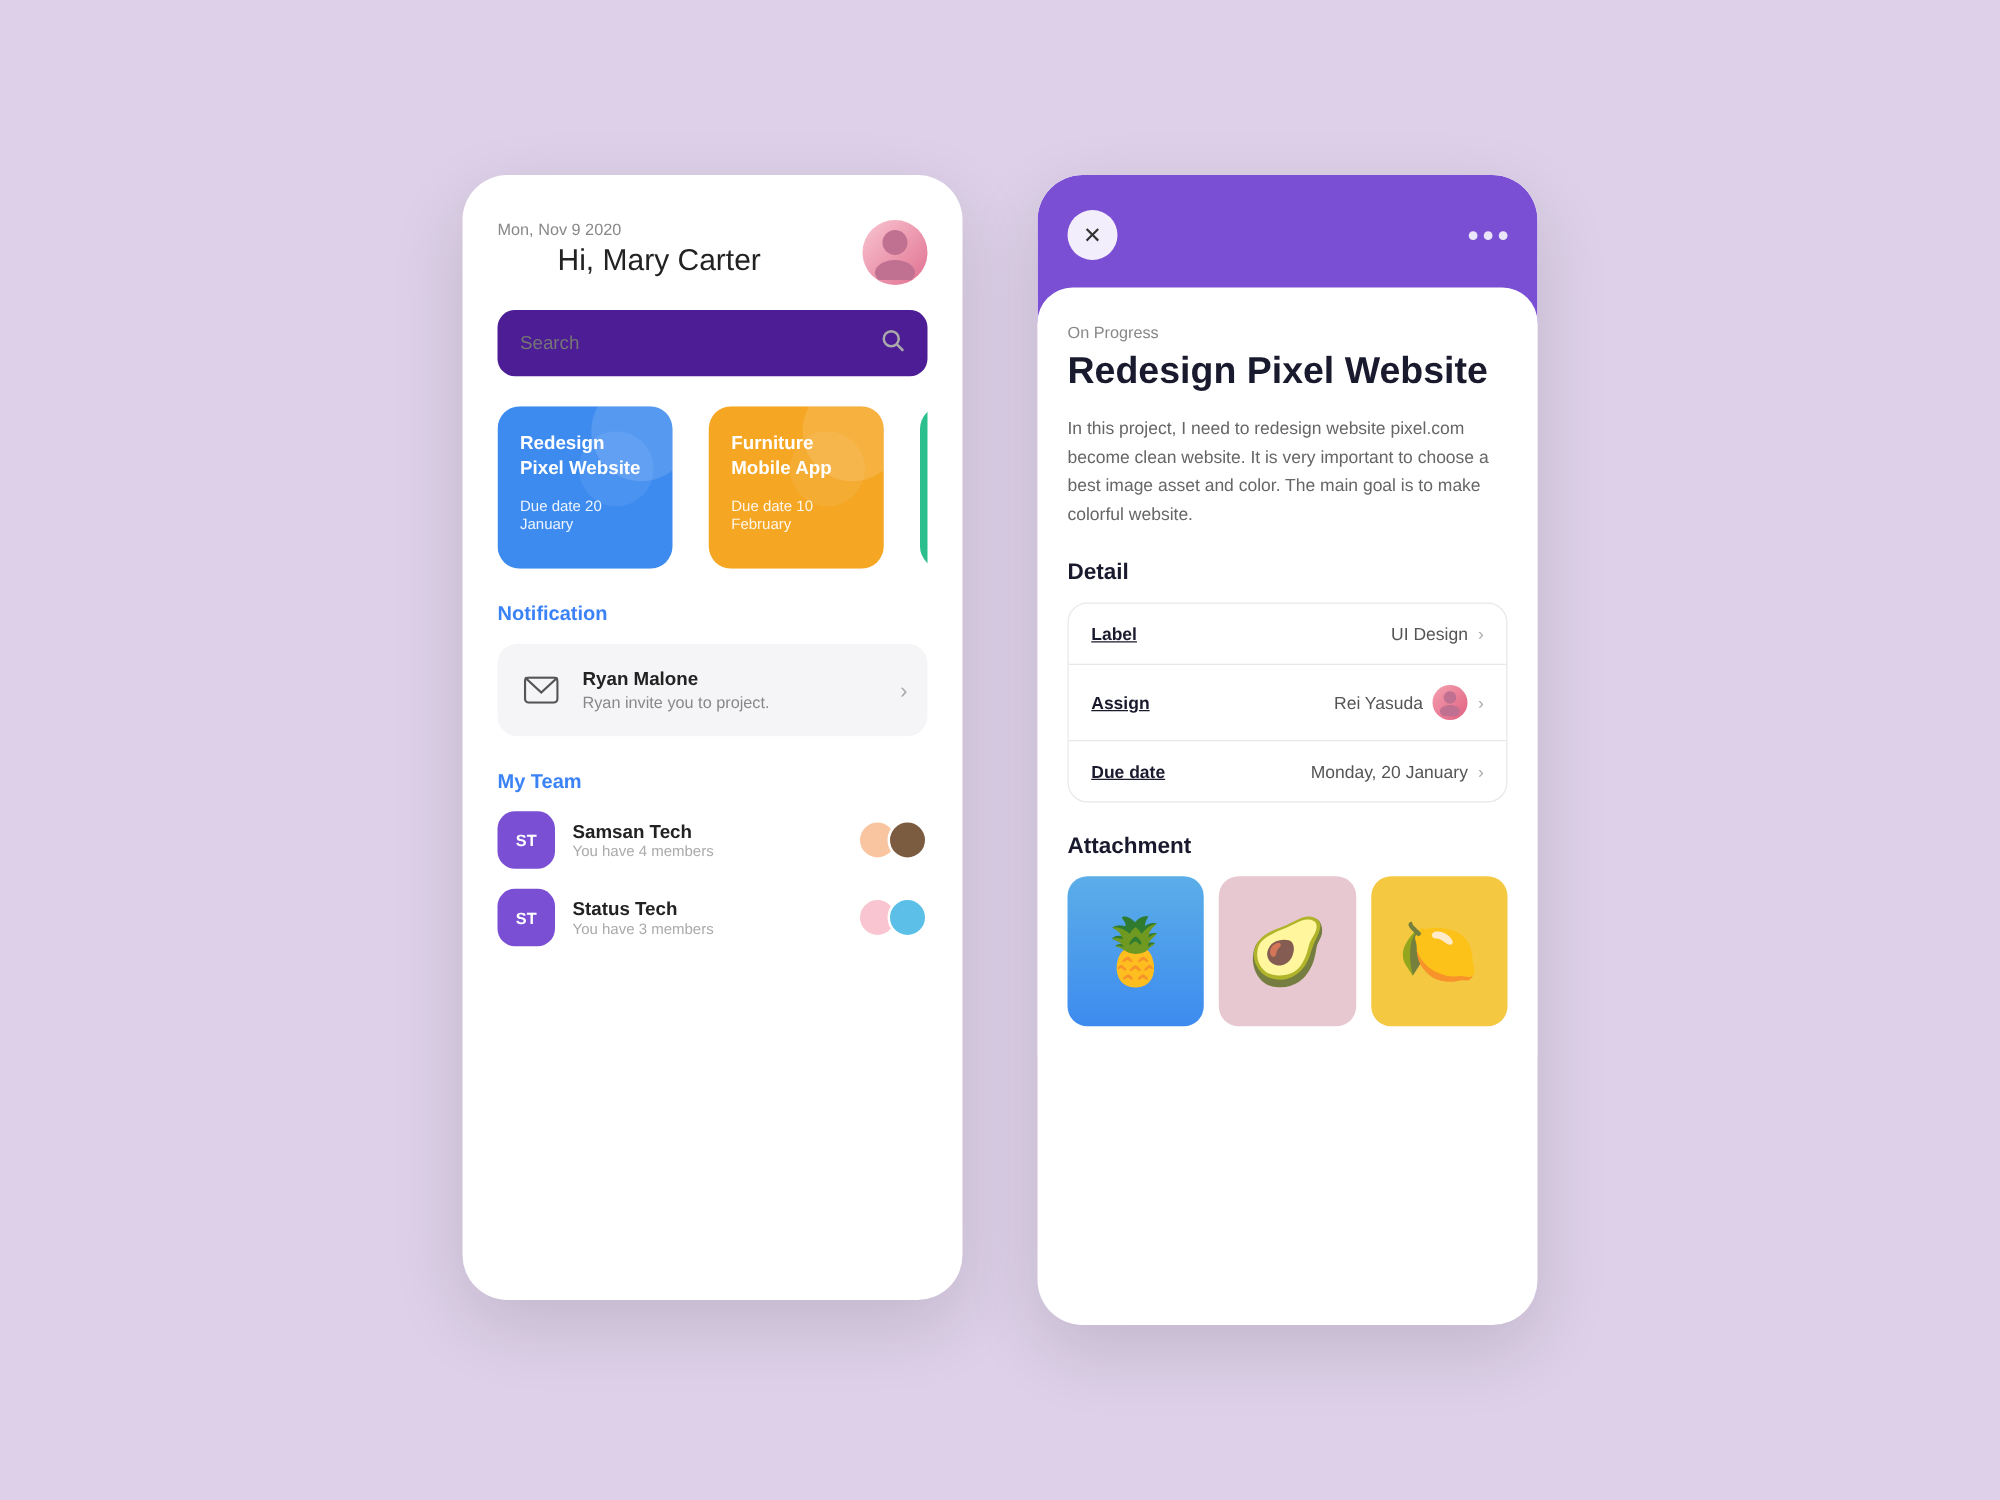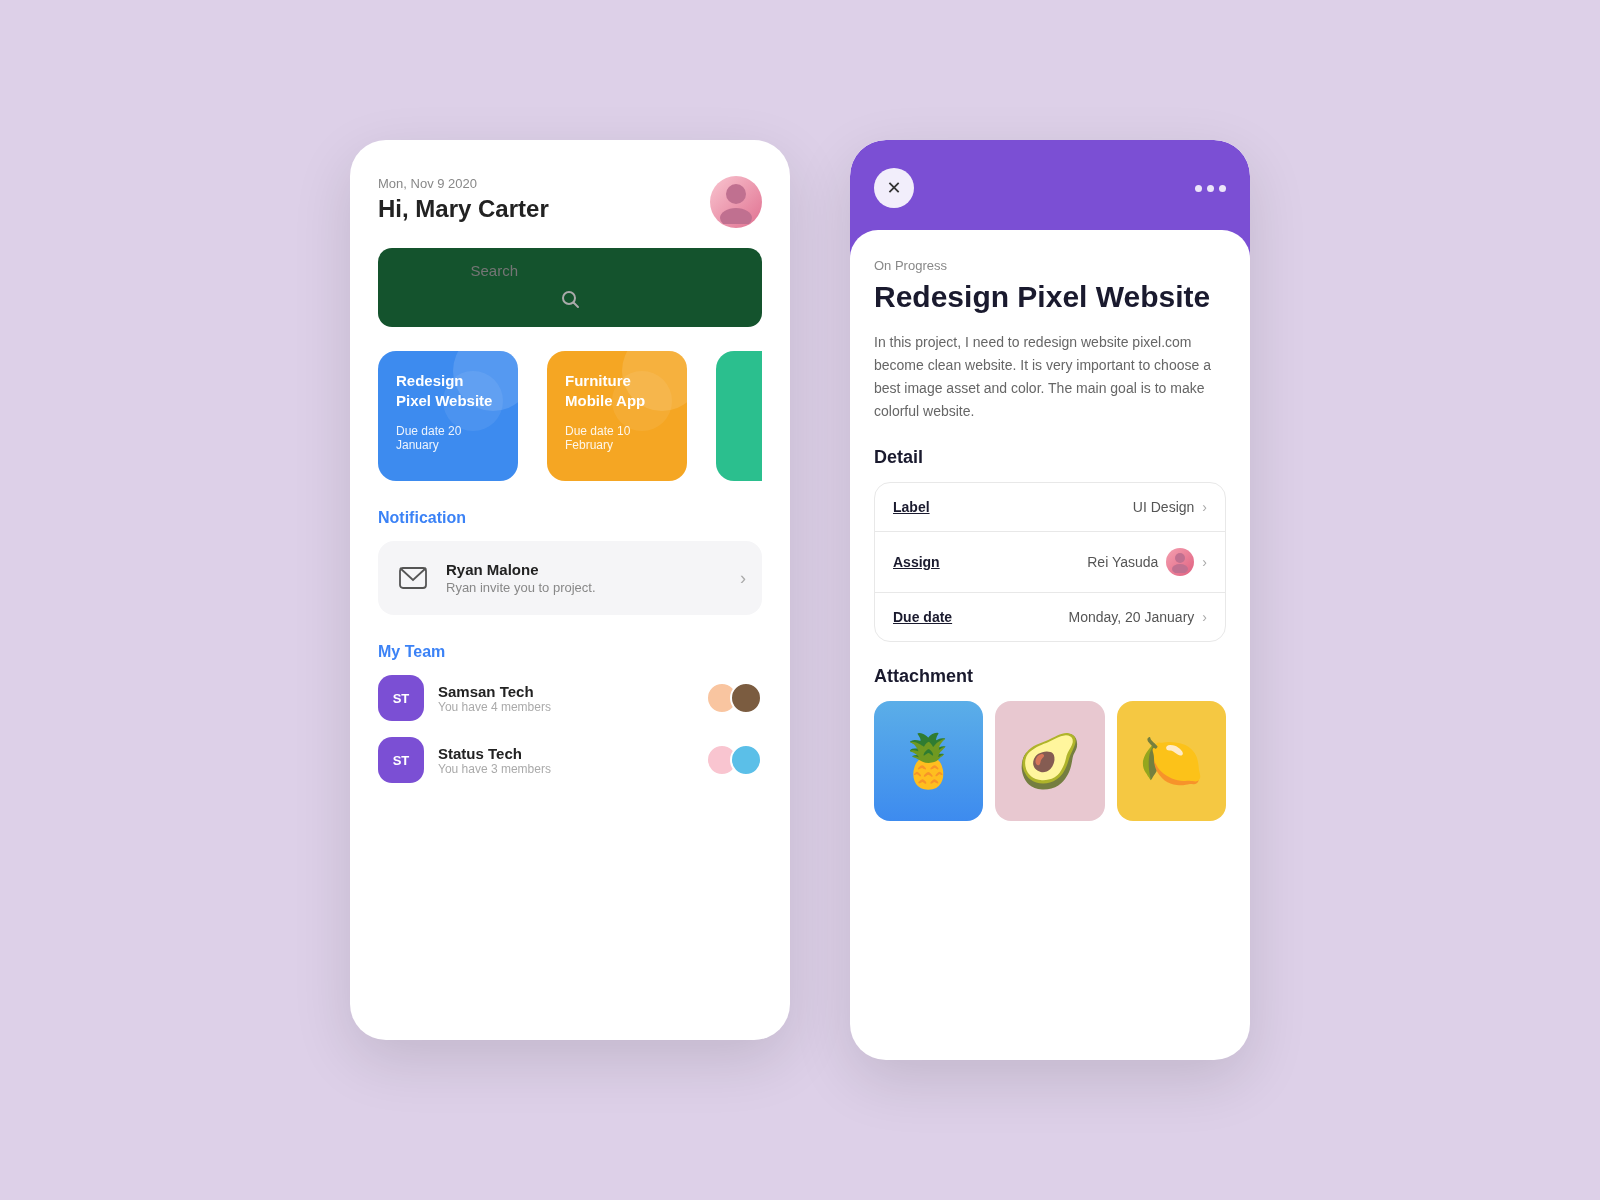--- a/index.html
+++ b/index.html
@@ -17,21 +17,21 @@
     .phone-container {
       display: flex;
       align-items: flex-start;
       gap: 60px;
     }
 
     
     .phone-left {
       background: #fff;
       border-radius: 36px;
-      width: 440px;
+      width: 400px;
       min-height: 900px;
       padding: 36px 28px 36px 28px;
       box-shadow: 0 20px 60px rgba(0,0,0,0.12);
       overflow: hidden;
     }
 
     .header-row {
       display: flex;
       justify-content: space-between;
       align-items: flex-start;
@@ -39,34 +39,34 @@
     }
 
     .header-date {
       font-size: 13px;
       color: #888;
       margin-bottom: 4px;
     }
 
     .header-greeting {
       font-size: 24px;
-      font-weight: 700;
+      font-weight: 400;
       color: #222;
+      margin-left: 48px;
     }
 
     
     .search-bar {
       display: flex;
       align-items: center;
-      background: #14532d;
+      background: #4c1d95;
       border-radius: 14px;
       padding: 14px 18px;
       margin-bottom: 24px;
       gap: 10px;
-      flex-direction: column;
     }
 
     .search-input {
       border: none;
       background: transparent;
       font-size: 15px;
       color: #aaa;
       flex: 1;
       outline: none;
     }

